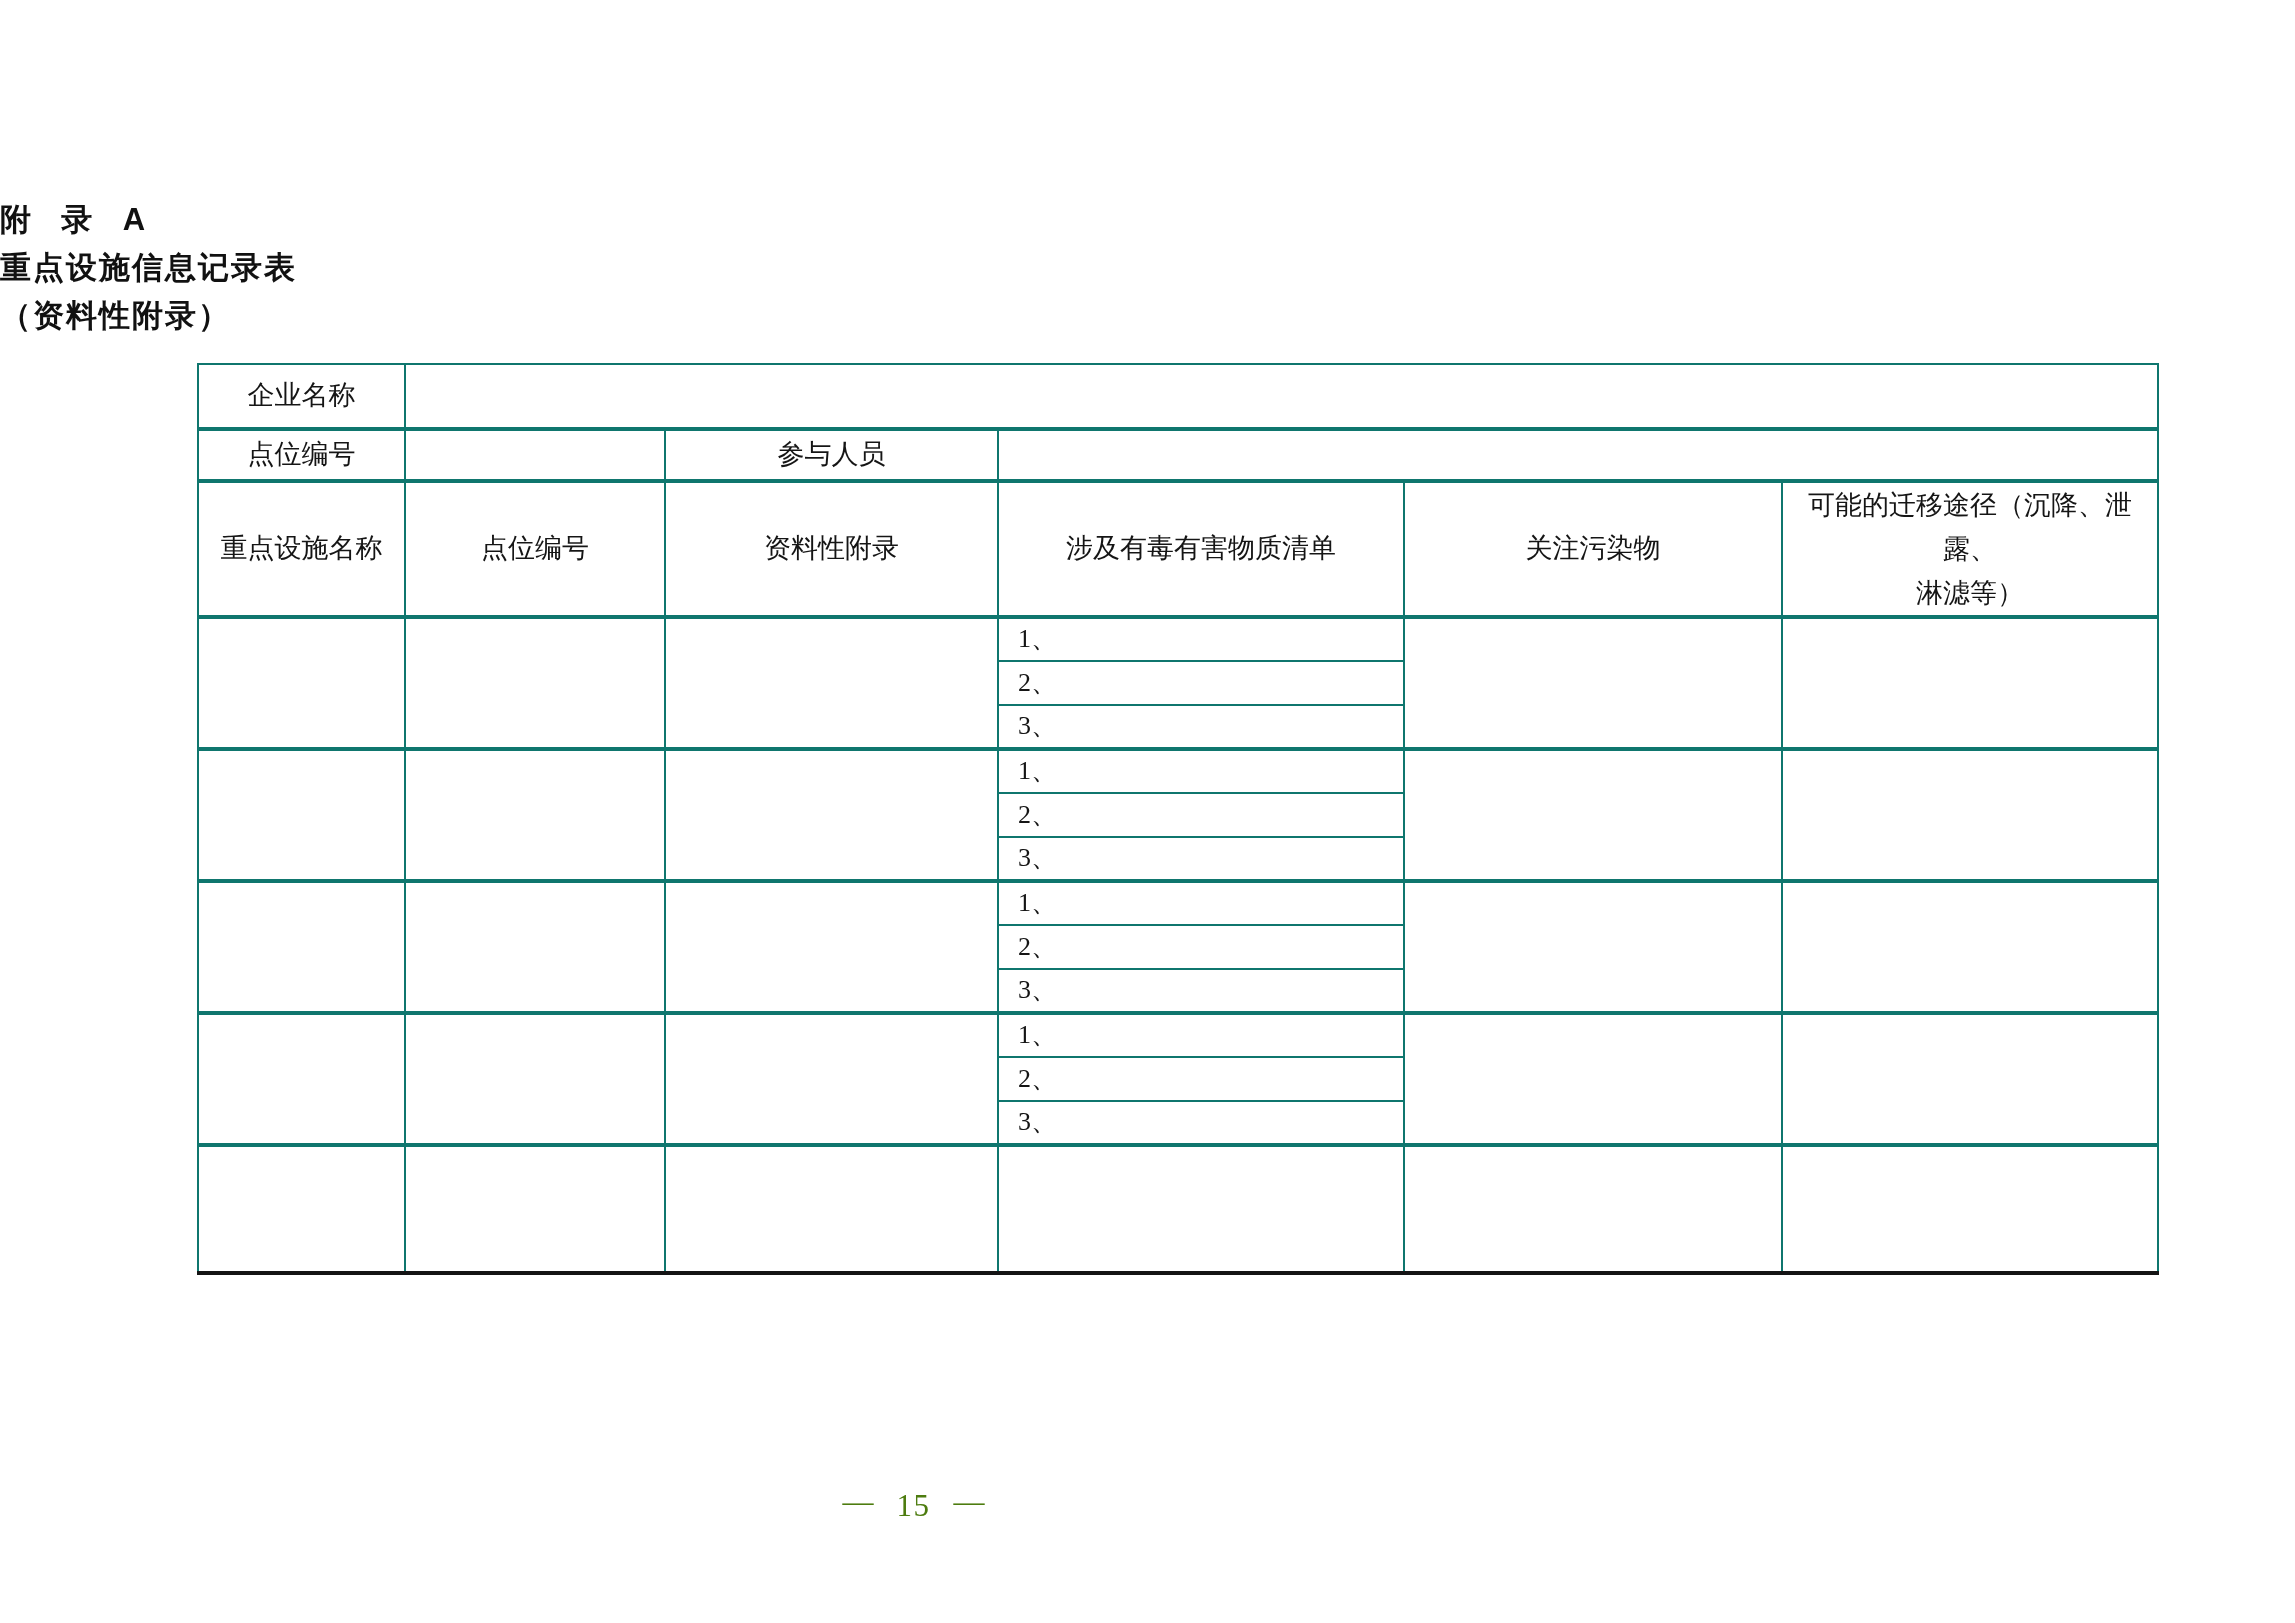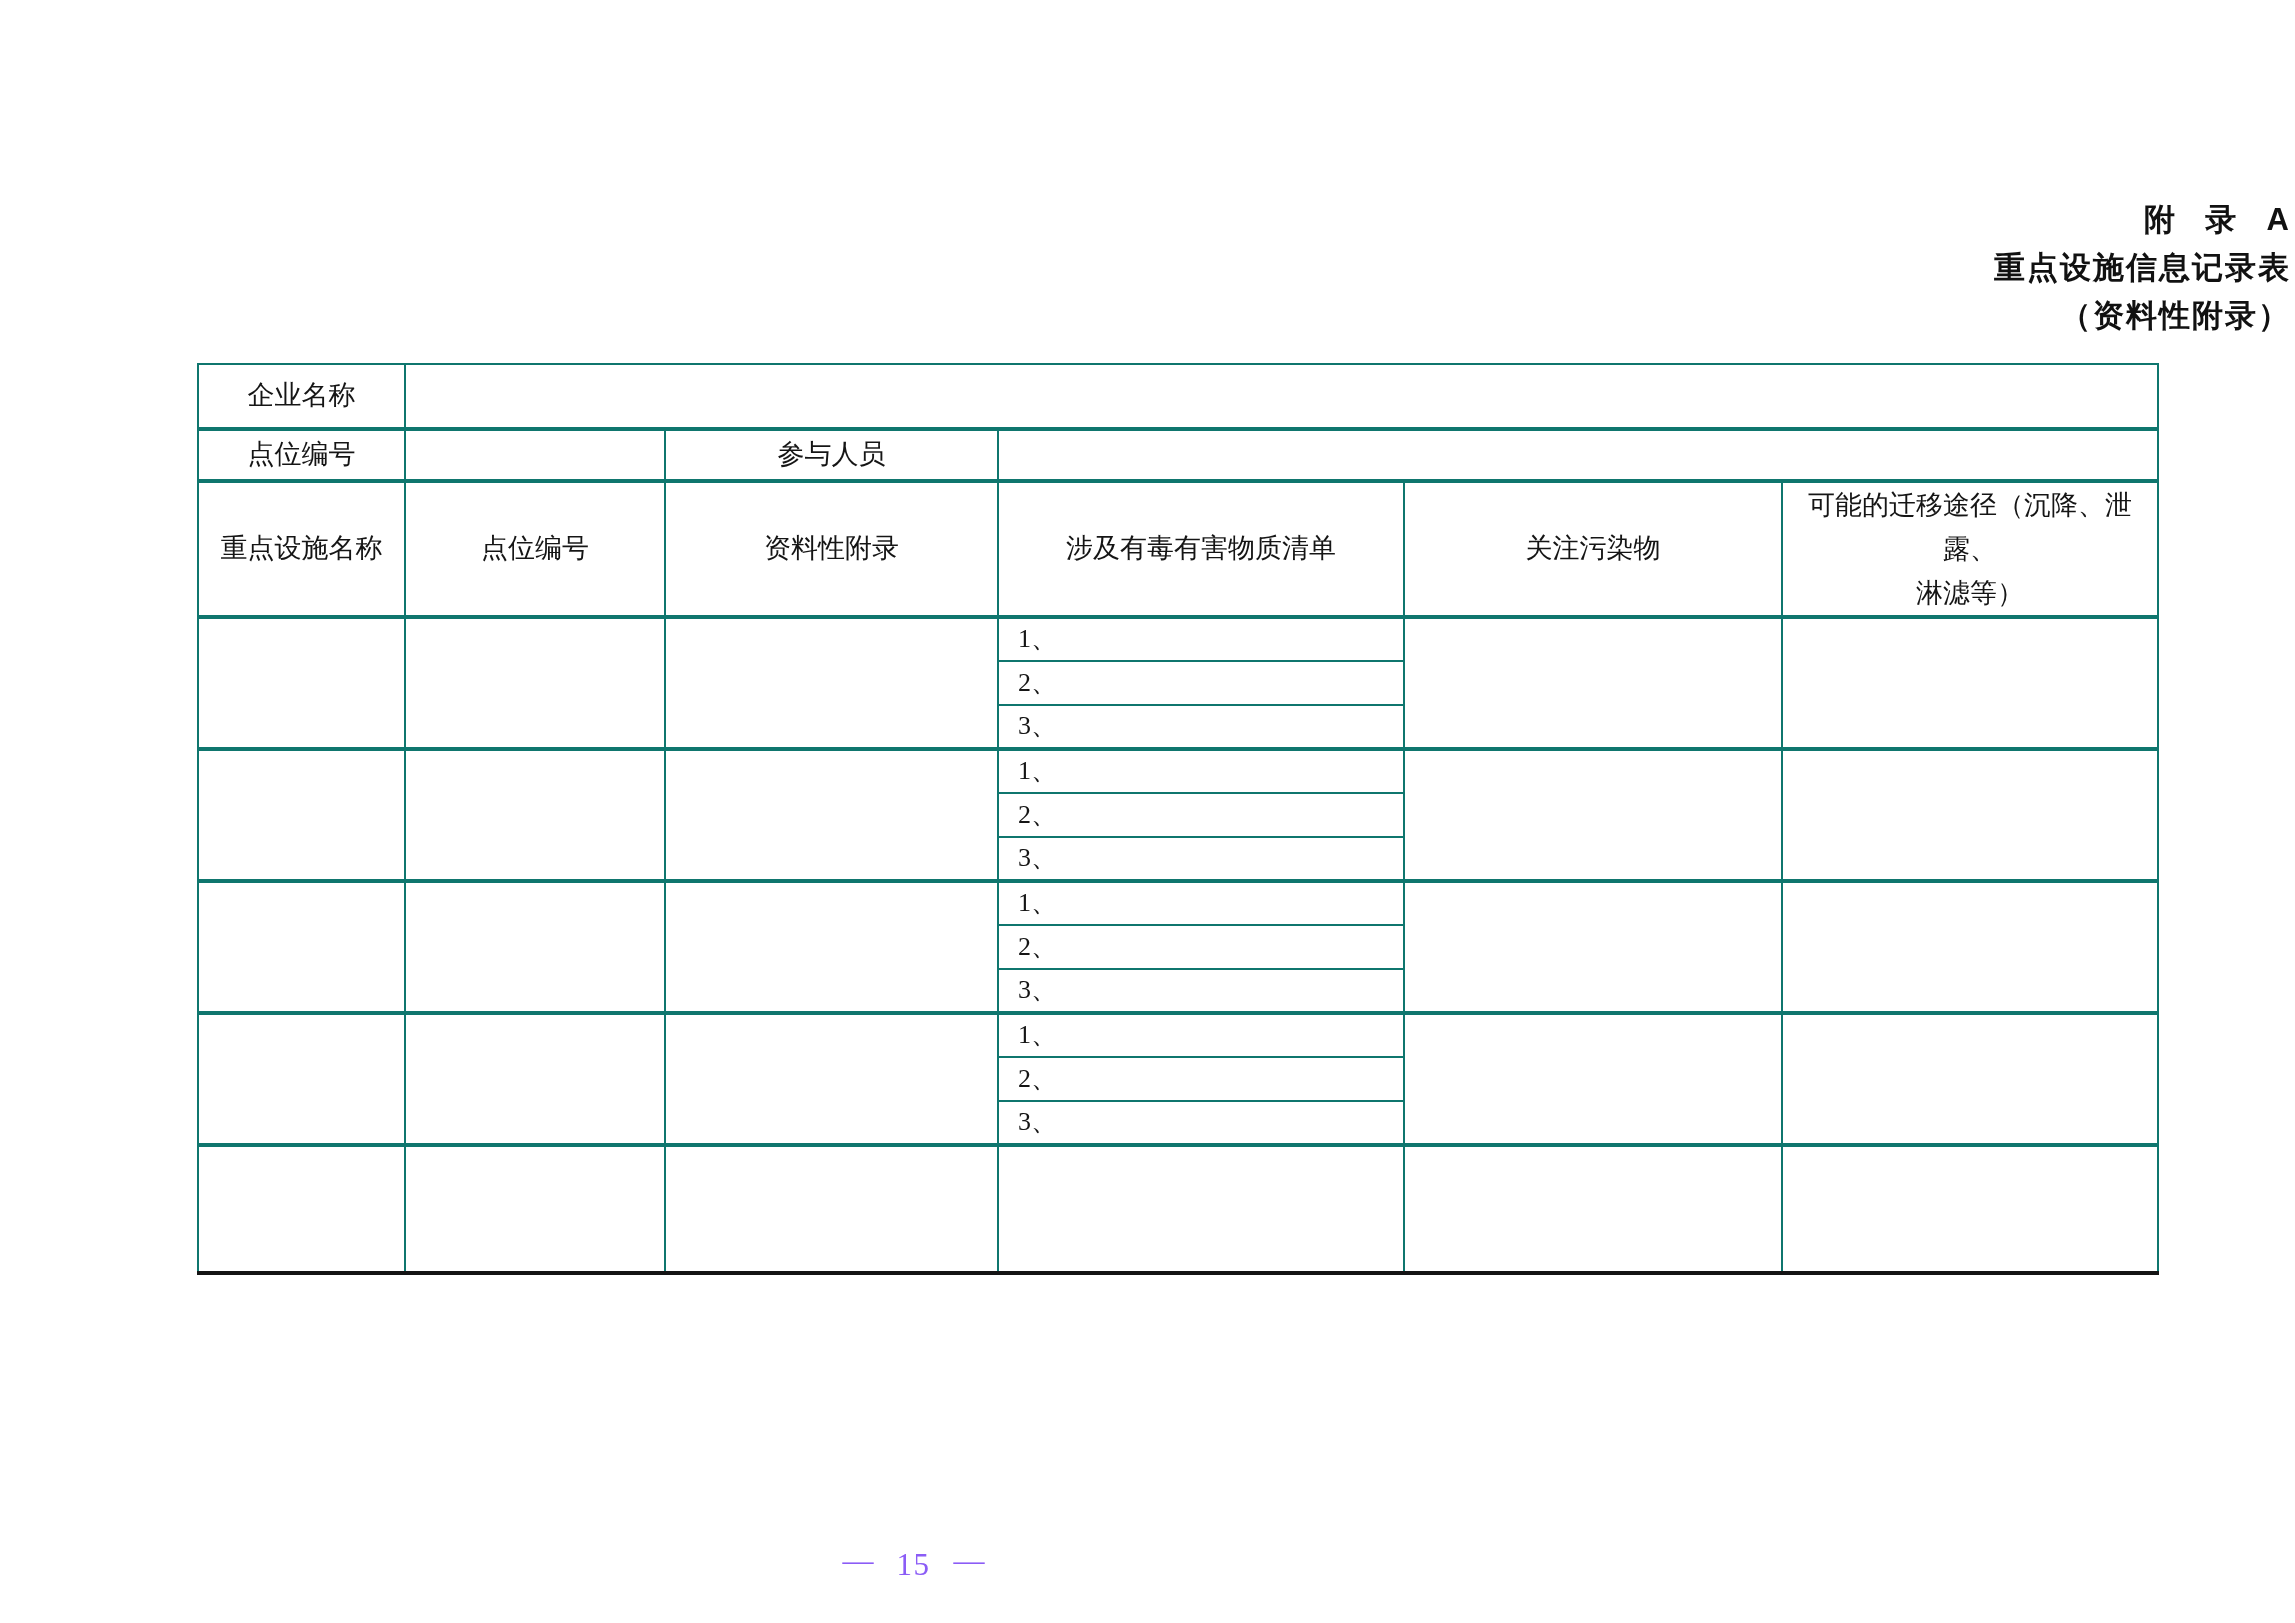--- a/index.html
+++ b/index.html
@@ -11,21 +11,21 @@
     font-family: "Liberation Serif", "DejaVu Serif", serif;
     color: #151515;
     overflow: hidden;
   }
 
   
   .title-block {
     position: absolute;
     top: 196px; left: 0;
     width: 2291px;
-    text-align: right;
+    text-align: left;
   }
   .title-line {
     font-family: "Liberation Sans", "DejaVu Sans", sans-serif;
     font-weight: bold;
     font-size: 31px;
     line-height: 48px;
     letter-spacing: 2px;
     color: #111111;
   }
   .title-line.spaced { word-spacing: 17.7px; }
@@ -61,26 +61,26 @@
   td.num-cell {
     text-align: left;
     padding-left: 19px;
     font-size: 26px;
   }
   .hdr-2line div { line-height: 44px; }
 
   
   .footer {
     position: absolute;
-    top: 1547px; left: 0;
+    top: 1488px; left: 0;
     width: 1827px;
     text-align: center;
     font-family: "Liberation Serif", "DejaVu Serif", serif;
     font-size: 31px;
-    color: #8b5cf6;
+    color: #4d7c0f;
   }
   .footer .pg { margin: 0 23px; letter-spacing: 1.4px; }
   .footer .dash { position: relative; top: -4.1px; }
 </style>
 </head>
 <body>
 
 <div class="title-block">
   <div class="title-line spaced">附 录 A</div>
   <div class="title-line">重点设施信息记录表</div>

